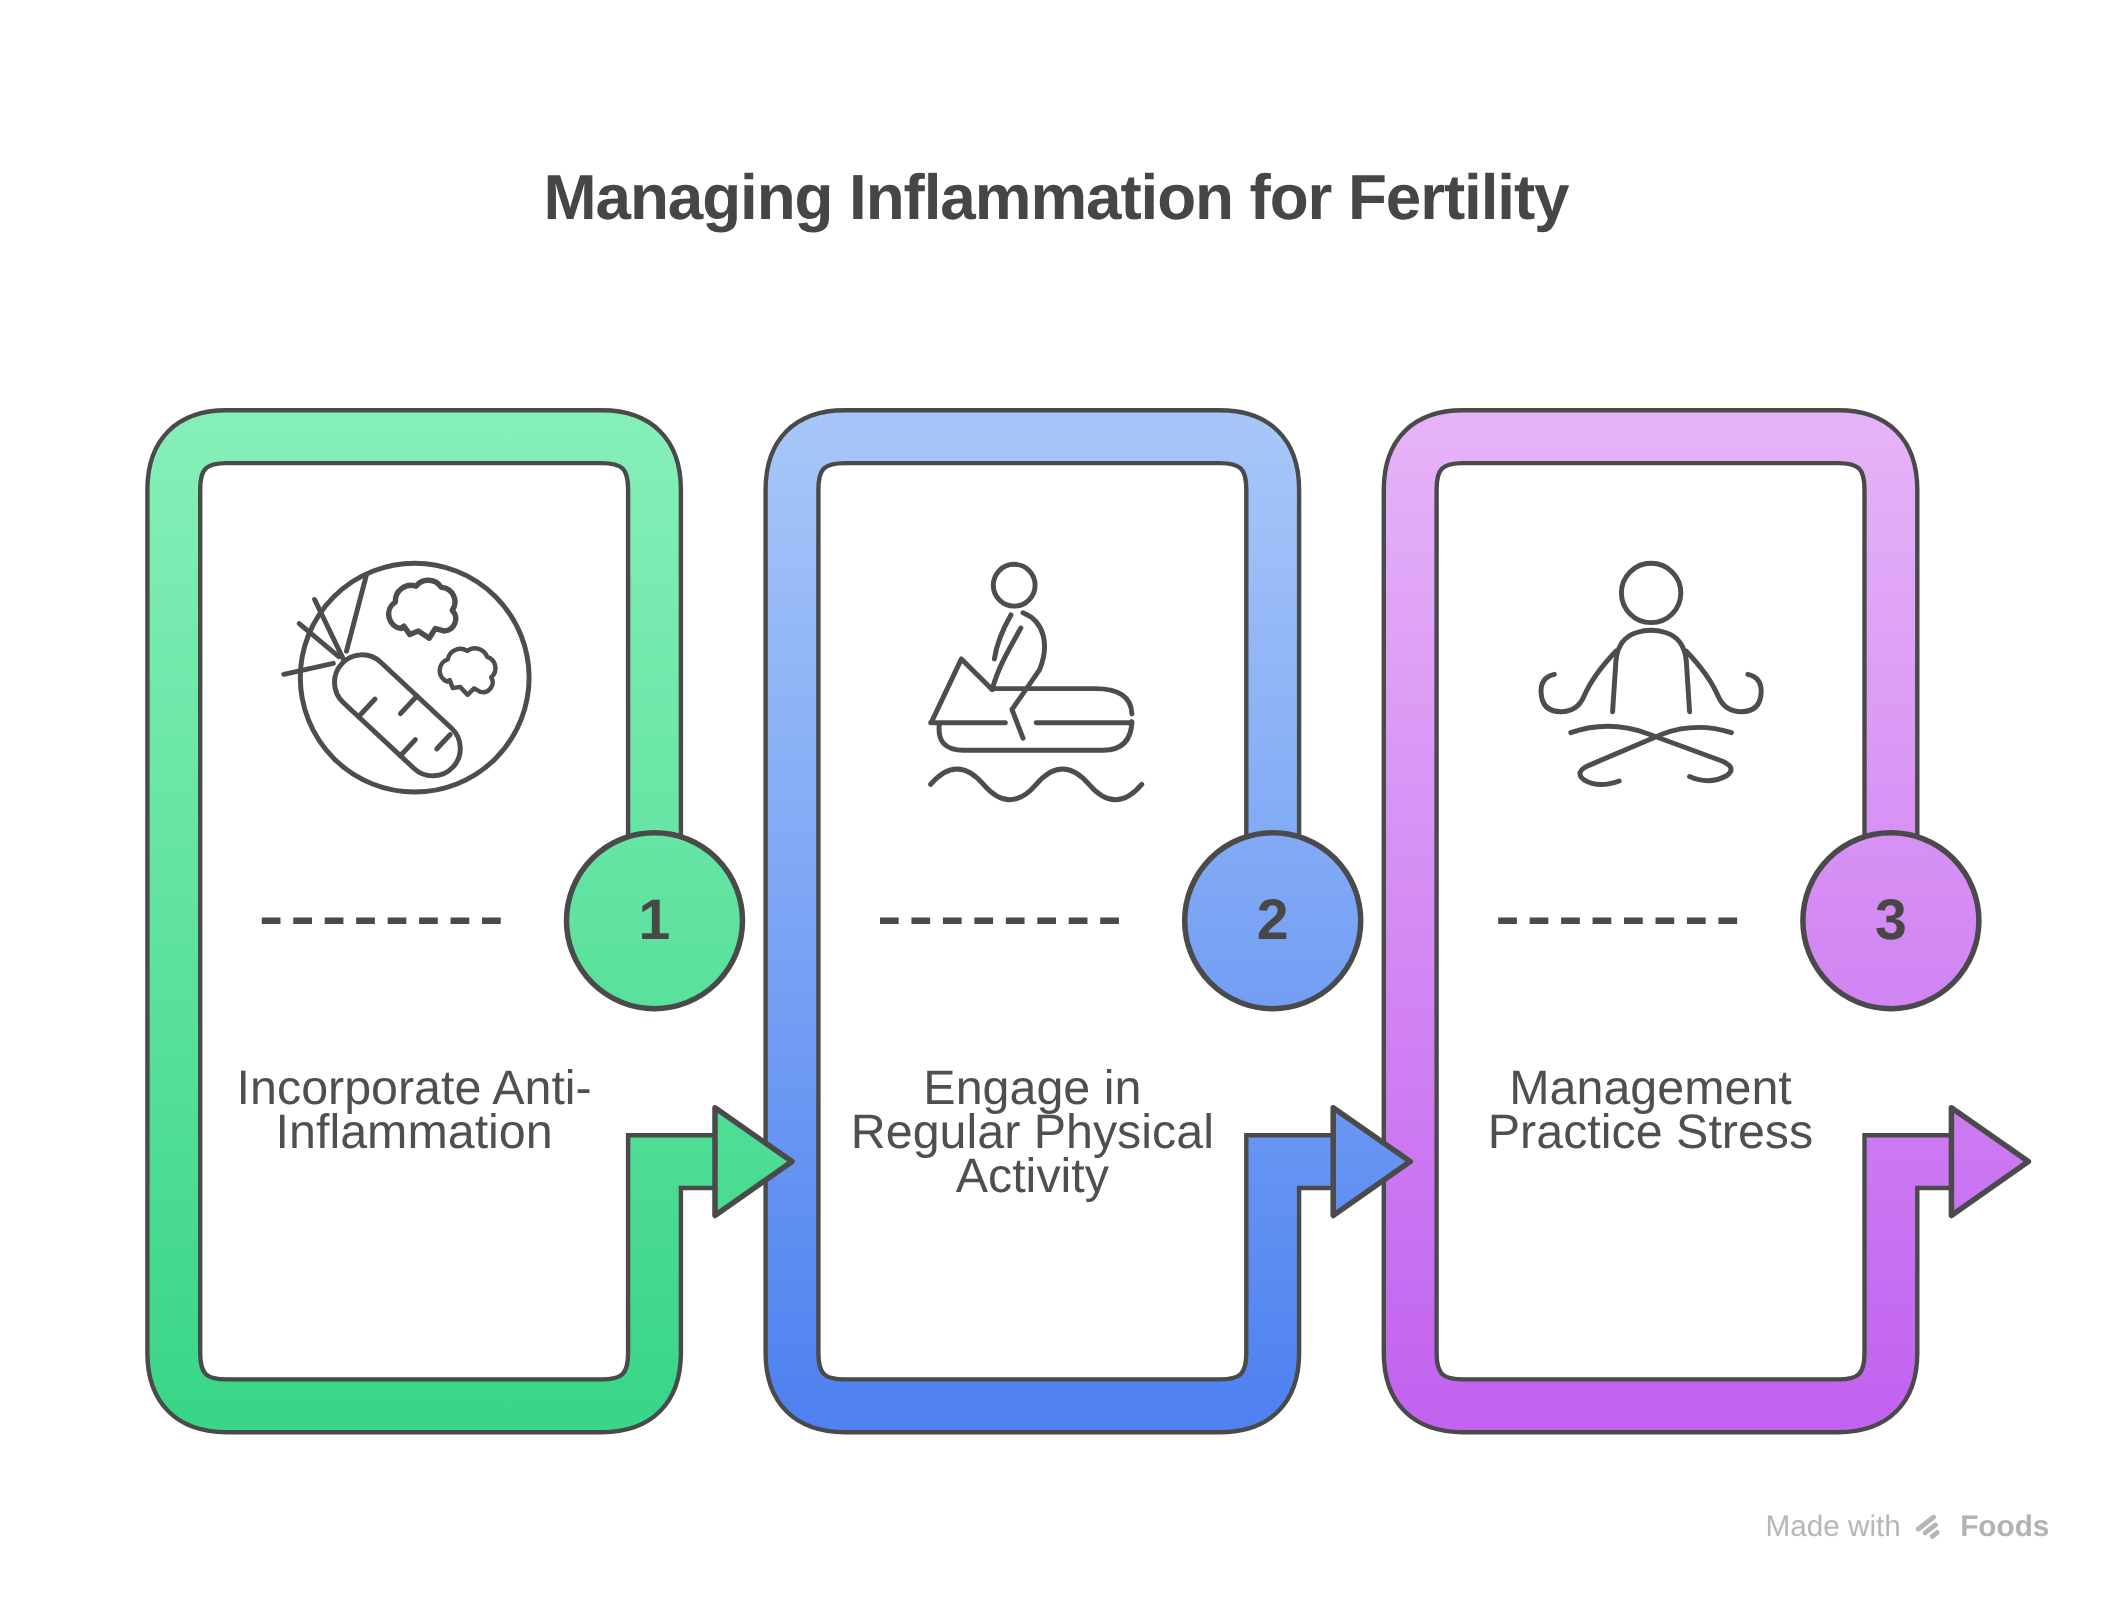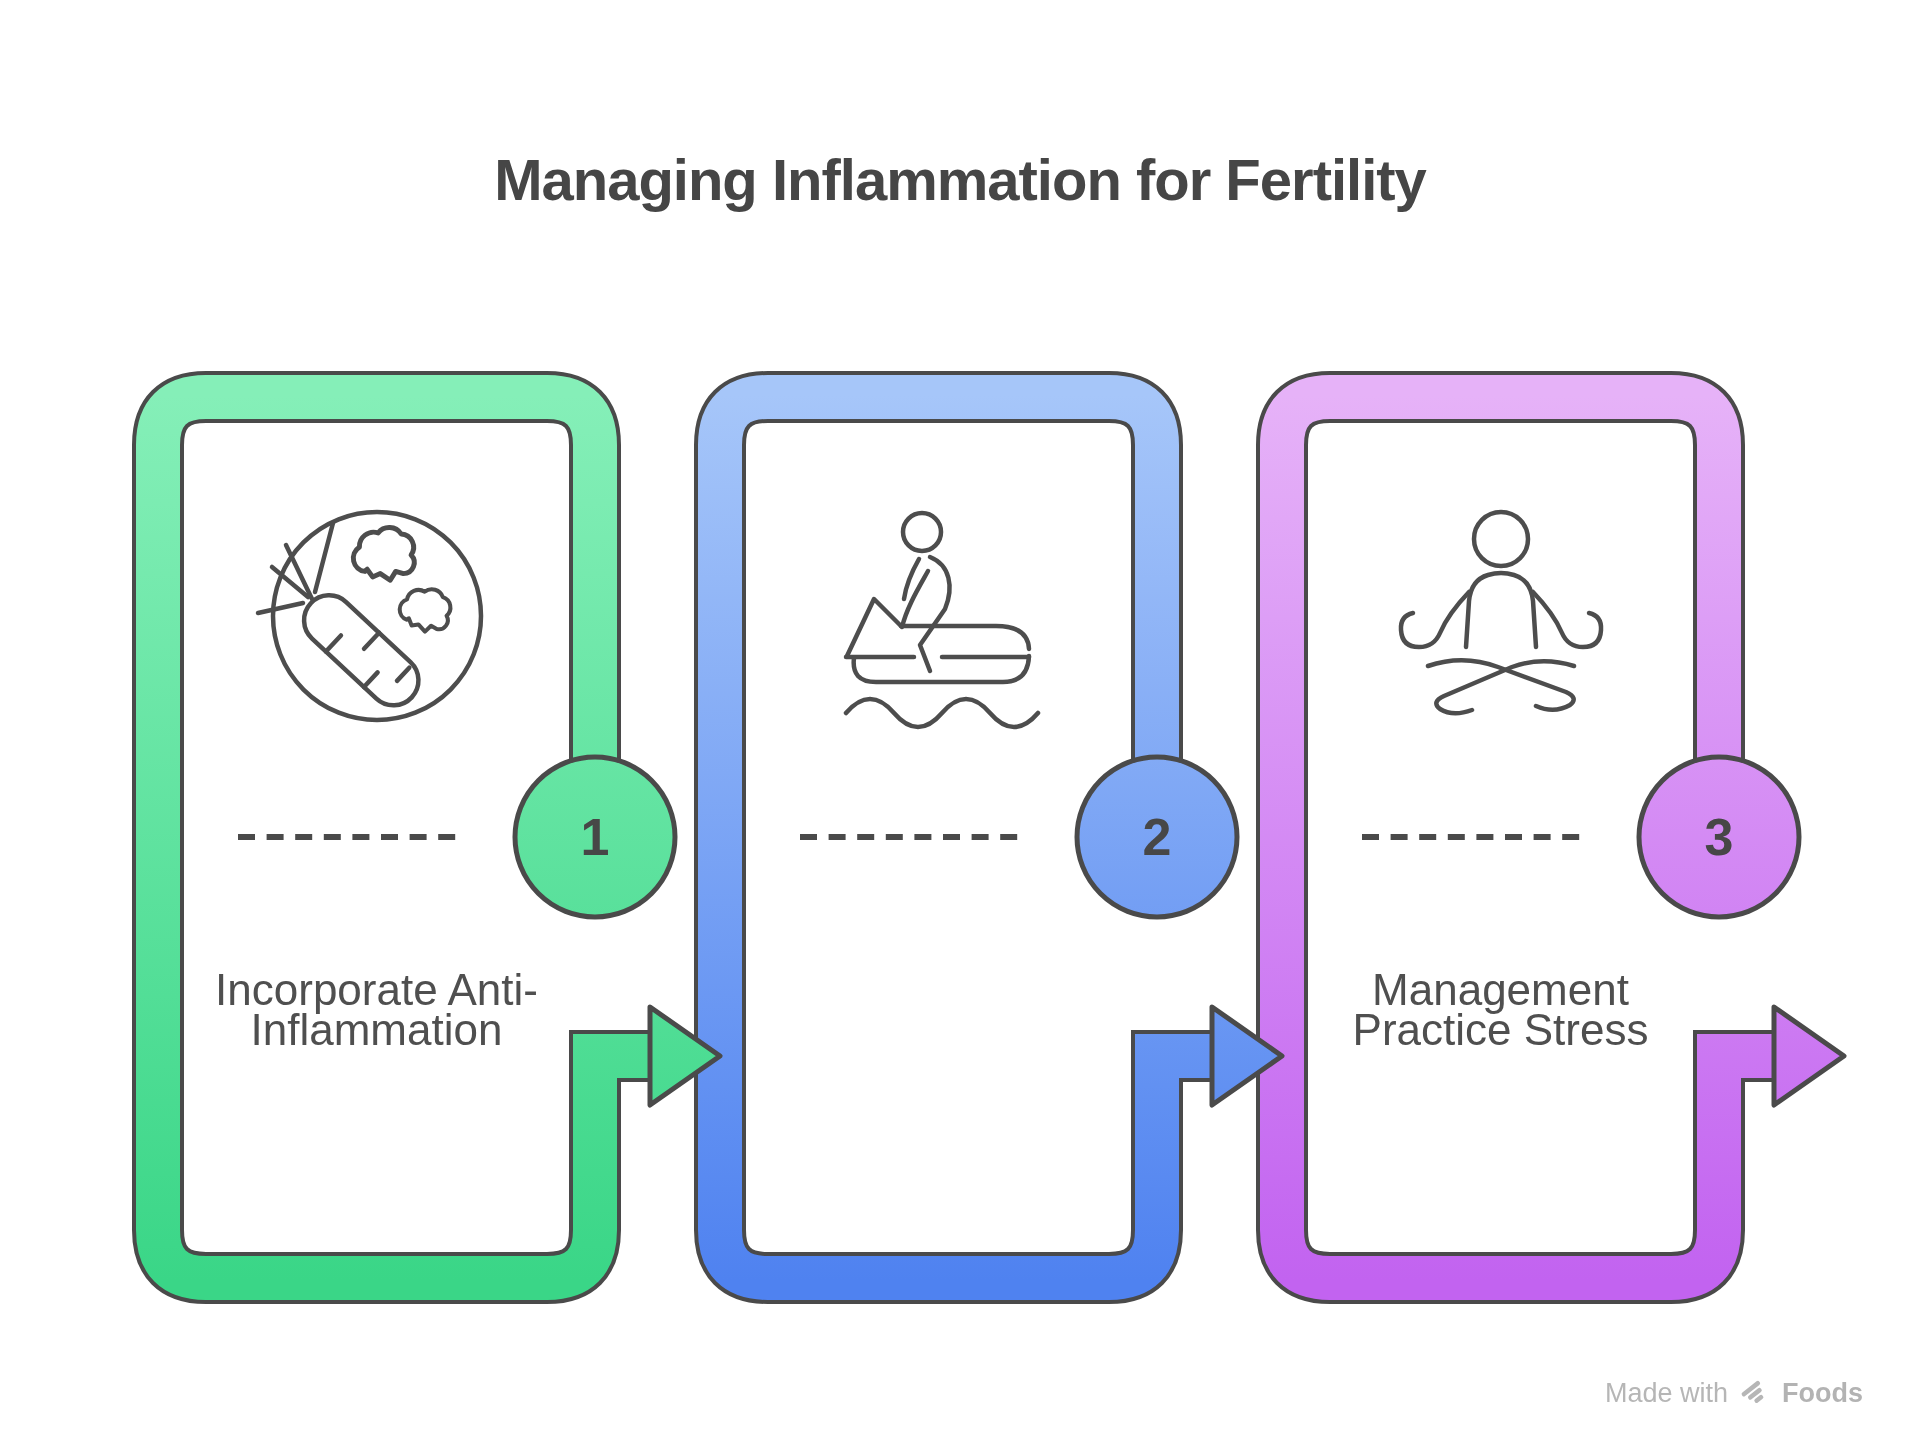--- a/index.html
+++ b/index.html
@@ -17,21 +17,21 @@
   .head{stroke:#4a4a4a;stroke-width:5;stroke-linejoin:round;}
   .numcircle{stroke:#4a4a4a;stroke-width:5;}
   .dash{stroke:#4a4a4a;stroke-width:6;stroke-dasharray:17 11.6;fill:none;}
   .ink{fill:none;stroke:#4d4d4d;stroke-width:4.5;stroke-linecap:round;stroke-linejoin:round;}
   .ink-fill{fill:#ffffff;stroke:#4d4d4d;stroke-width:4.5;stroke-linecap:round;stroke-linejoin:round;}
   .num{position:absolute;left:419px;top:422px;width:80px;height:80px;display:flex;
        align-items:center;justify-content:center;font-size:52px;font-weight:bold;color:#474747;}
   .label{position:absolute;left:0;top:595px;width:481px;text-align:center;
          font-size:44px;line-height:40px;color:#4f4f4f;}
   .label span{display:block;}
-  .footer{position:absolute;top:1372px;right:57px;height:42px;display:flex;align-items:center;
+  .footer{position:absolute;top:1372px;right:57px;height:42px;display:flex;align-items:flex-start;
           gap:10px;font-size:27px;color:#b6b6b6;}
   .footer .brand{font-weight:600;color:#b3b3b3;}
 </style>
 </head>
 <body>
 
 <div class="canvas">
 
   <div class="title">Managing Inflammation for Fertility</div>
 
@@ -92,20 +92,25 @@
         <path class="ink" d="M 221,184 C 213,198 208,210 206,224"></path>
         <path class="ink" d="M 230,196 C 220,214 209,232 204,252"></path>
         <path class="ink" d="M 149,281 L 176,224 L 203,251"></path>
         <path class="ink" d="M 203,251 L 298,251 Q 330,251 331,274"></path>
         <path class="ink" d="M 148,282 L 216,282 M 244,282 L 331,282"></path>
         <path class="ink" d="M 156,283 Q 153,307 178,307 L 305,307 Q 330,307 331,281"></path>
         <path class="ink" d="M 148,338 q 24,-28 48,0 q 24,28 48,0 q 24,-28 48,0 q 24,28 48,0"></path>
       </g>
     </svg>
     <div class="num">2</div>
+    <div class="label">
+      <span>Engage in</span>
+      <span>Regular Physical</span>
+      <span>Activity</span>
+    </div>
   </div>
 
   <div class="card" id="card3">
     <svg class="ribbon" width="620" height="925" viewBox="0 0 620 925">
       <defs>
         <linearGradient id="g3" x1="0" y1="20" x2="0" y2="905" gradientUnits="userSpaceOnUse">
           <stop offset="0" stop-color="#E6B2F8"></stop>
           <stop offset="1" stop-color="#C263F0"></stop>
         </linearGradient>
       </defs>

